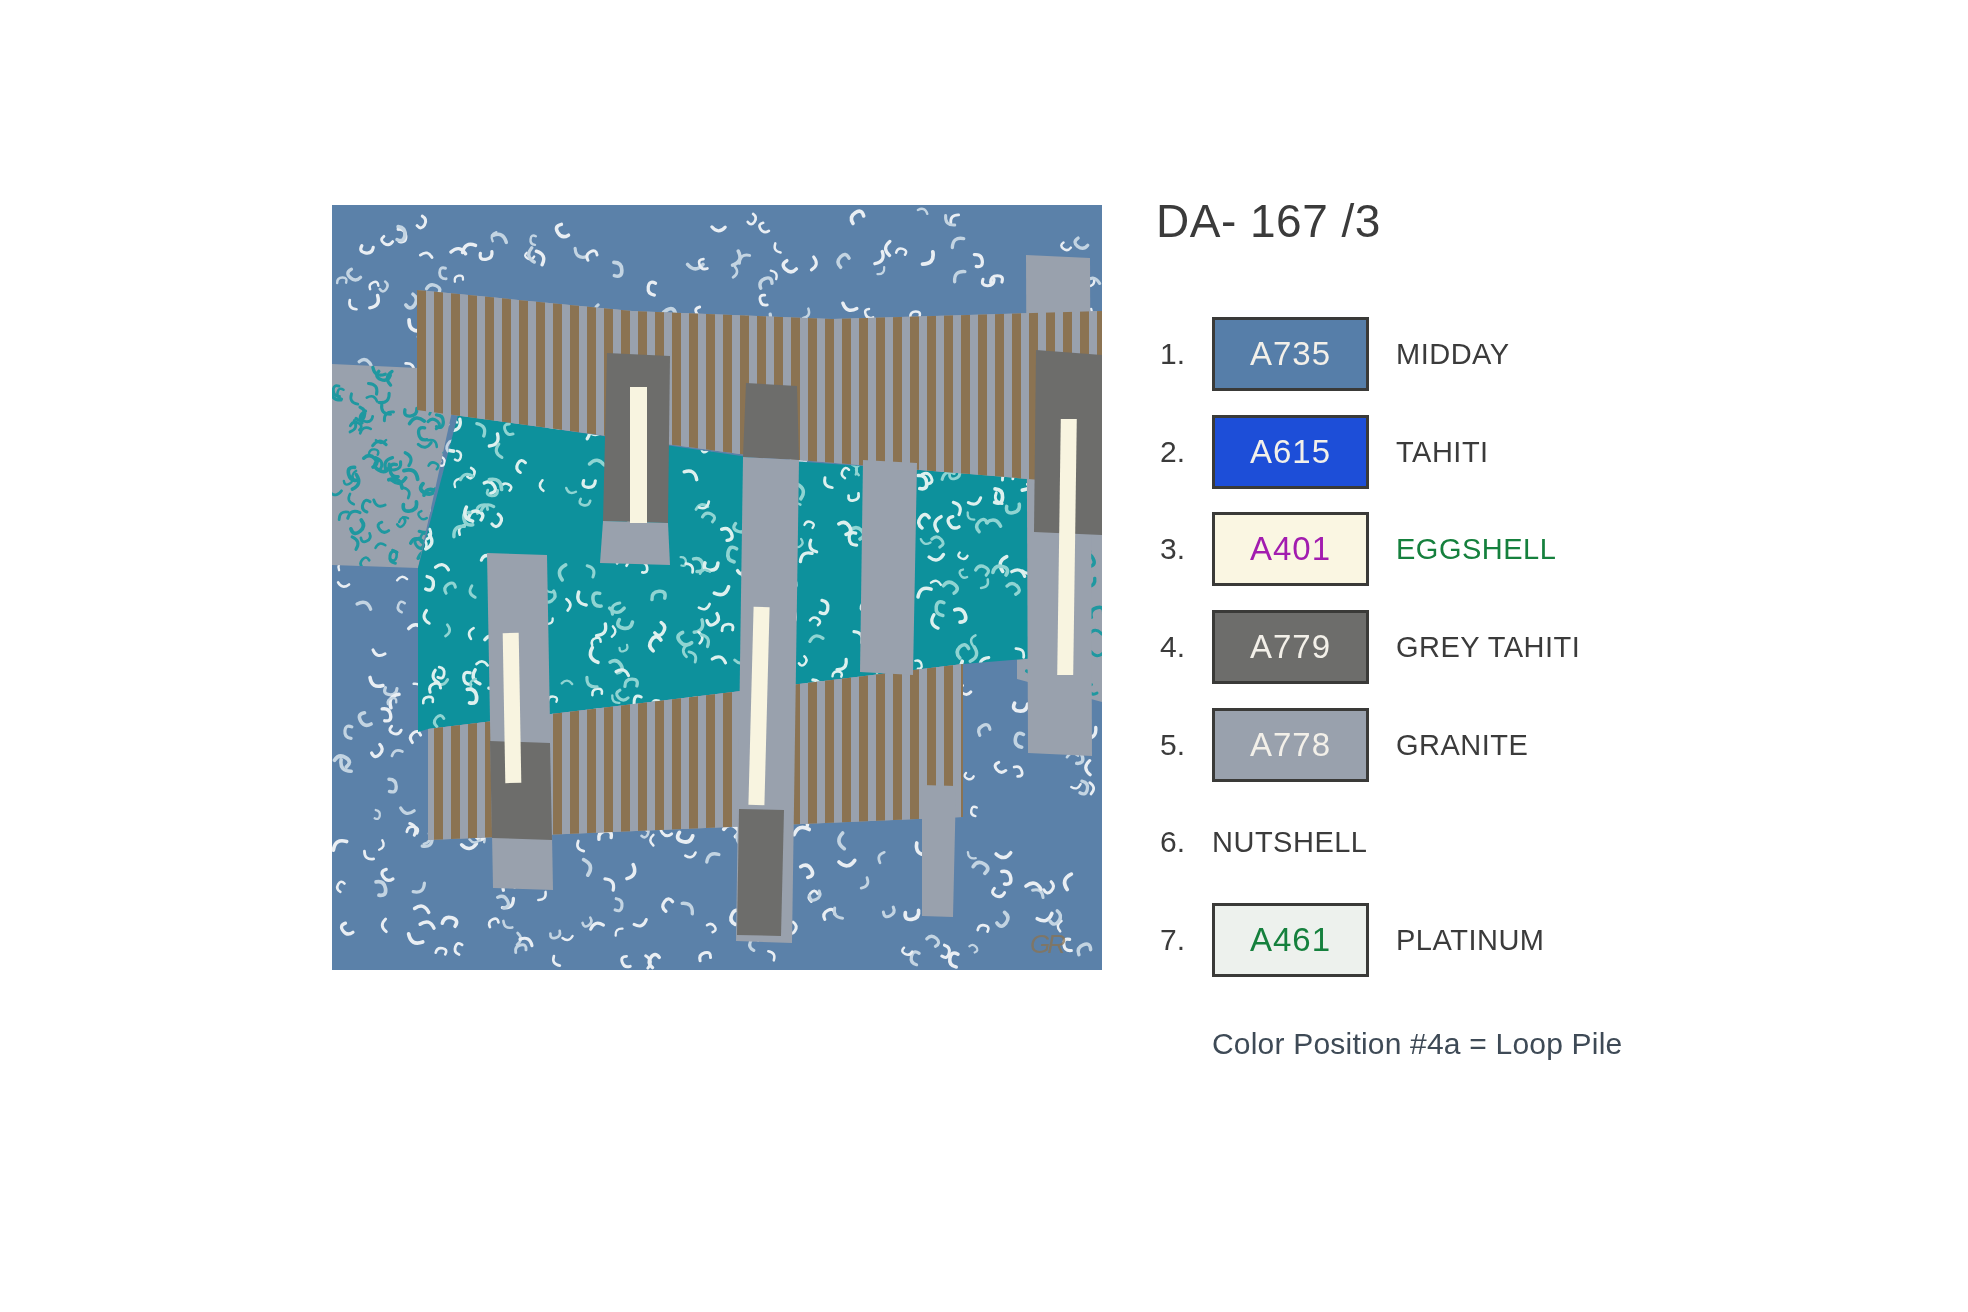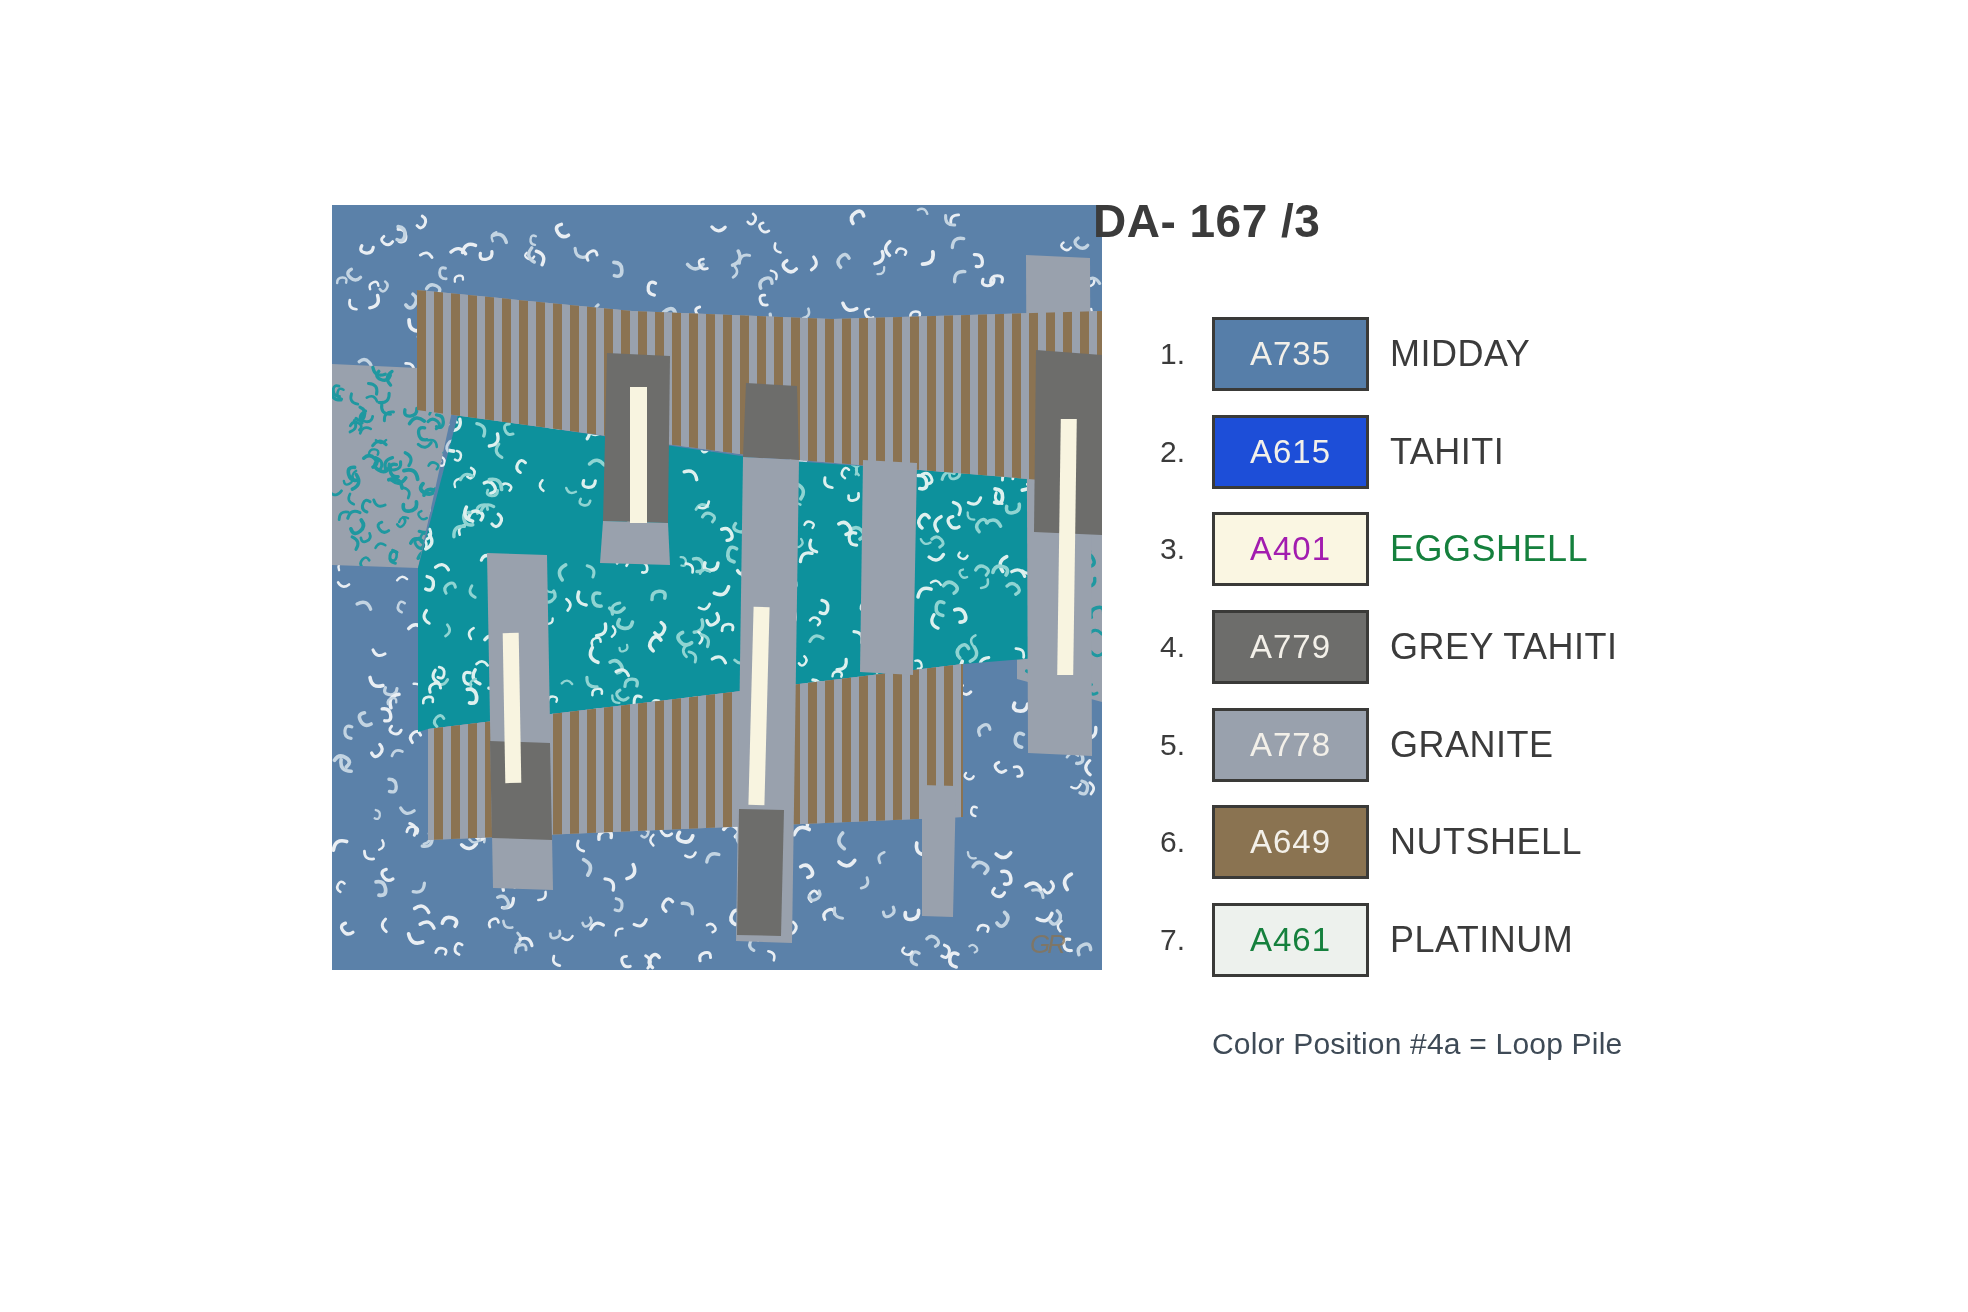--- a/index.html
+++ b/index.html
@@ -1,28 +1,28 @@
 <!DOCTYPE html>
 <html><head>
 <meta charset="utf-8">
 <style>
   html,body{margin:0;padding:0;background:#ffffff;}
   .page{position:relative;width:1968px;height:1312px;background:#ffffff;
         font-family:"Liberation Sans",sans-serif;overflow:hidden;}
   .design{position:absolute;left:332px;top:205px;width:856px;height:765px;}
   .design svg{display:block;width:770px;height:765px;}
-  .title{position:absolute;left:1093px;top:198px;font-size:46px;line-height:1.0;
-         letter-spacing:0.5px;font-weight:700;}
+  .title{position:absolute;left:1156px;top:198px;font-size:46px;line-height:1.0;
+         letter-spacing:0.5px;font-weight:400;}
   .legend-row{position:absolute;left:1100px;width:640px;height:74px;
               display:flex;align-items:center;}
   .lnum{flex:0 0 auto;width:85px;text-align:right;font-size:30px;}
   .lswatch{flex:0 0 auto;margin-left:27px;width:157px;height:74px;box-sizing:border-box;
            border:3px solid #3a3a38;display:flex;align-items:center;justify-content:center;
            font-size:33px;letter-spacing:1px;}
-  .llabel{margin-left:21px;font-size:36px;letter-spacing:0.5px;white-space:nowrap;}
+  .llabel{margin-left:27px;font-size:29px;letter-spacing:0.5px;white-space:nowrap;}
   .note{position:absolute;left:1212px;top:1027px;font-size:30px;letter-spacing:0.2px;}
 </style>
 </head>
 <body>
 
 <div class="page">
 
   <div class="design">
     <svg id="design-svg" viewBox="0 0 770 765" xmlns="http://www.w3.org/2000/svg">
         <defs>
@@ -1089,21 +1089,20 @@
     <span class="lswatch" style="background: rgb(109, 109, 107); color: rgb(243, 240, 233); border-color: rgb(58, 58, 56);">A779</span>
     <span class="llabel" style="color: rgb(59, 59, 59);">GREY TAHITI</span>
   </div>
   <div class="legend-row" style="top:708px">
     <span class="lnum" style="color: rgb(59, 59, 59);">5.</span>
     <span class="lswatch" style="background: rgb(153, 161, 173); color: rgb(243, 240, 233); border-color: rgb(58, 58, 56);">A778</span>
     <span class="llabel" style="color: rgb(59, 59, 59);">GRANITE</span>
   </div>
   <div class="legend-row" style="top:805px">
     <span class="lnum" style="color: rgb(59, 59, 59);">6.</span>
-    <span class="lswatch" style="background: rgb(138, 115, 81); color: rgb(243, 240, 233); border-color: rgb(58, 58, 56);">A649</span>
     <span class="llabel" style="color: rgb(59, 59, 59);">NUTSHELL</span>
   </div>
   <div class="legend-row" style="top:903px">
     <span class="lnum" style="color: rgb(59, 59, 59);">7.</span>
     <span class="lswatch" style="background: rgb(237, 241, 237); color: #15803d; border-color: rgb(58, 58, 56);">A461</span>
     <span class="llabel" style="color: rgb(59, 59, 59);">PLATINUM</span>
   </div>
 
   <div class="note" style="color: rgb(62, 74, 86);">Color Position #4a = Loop Pile</div>
 

